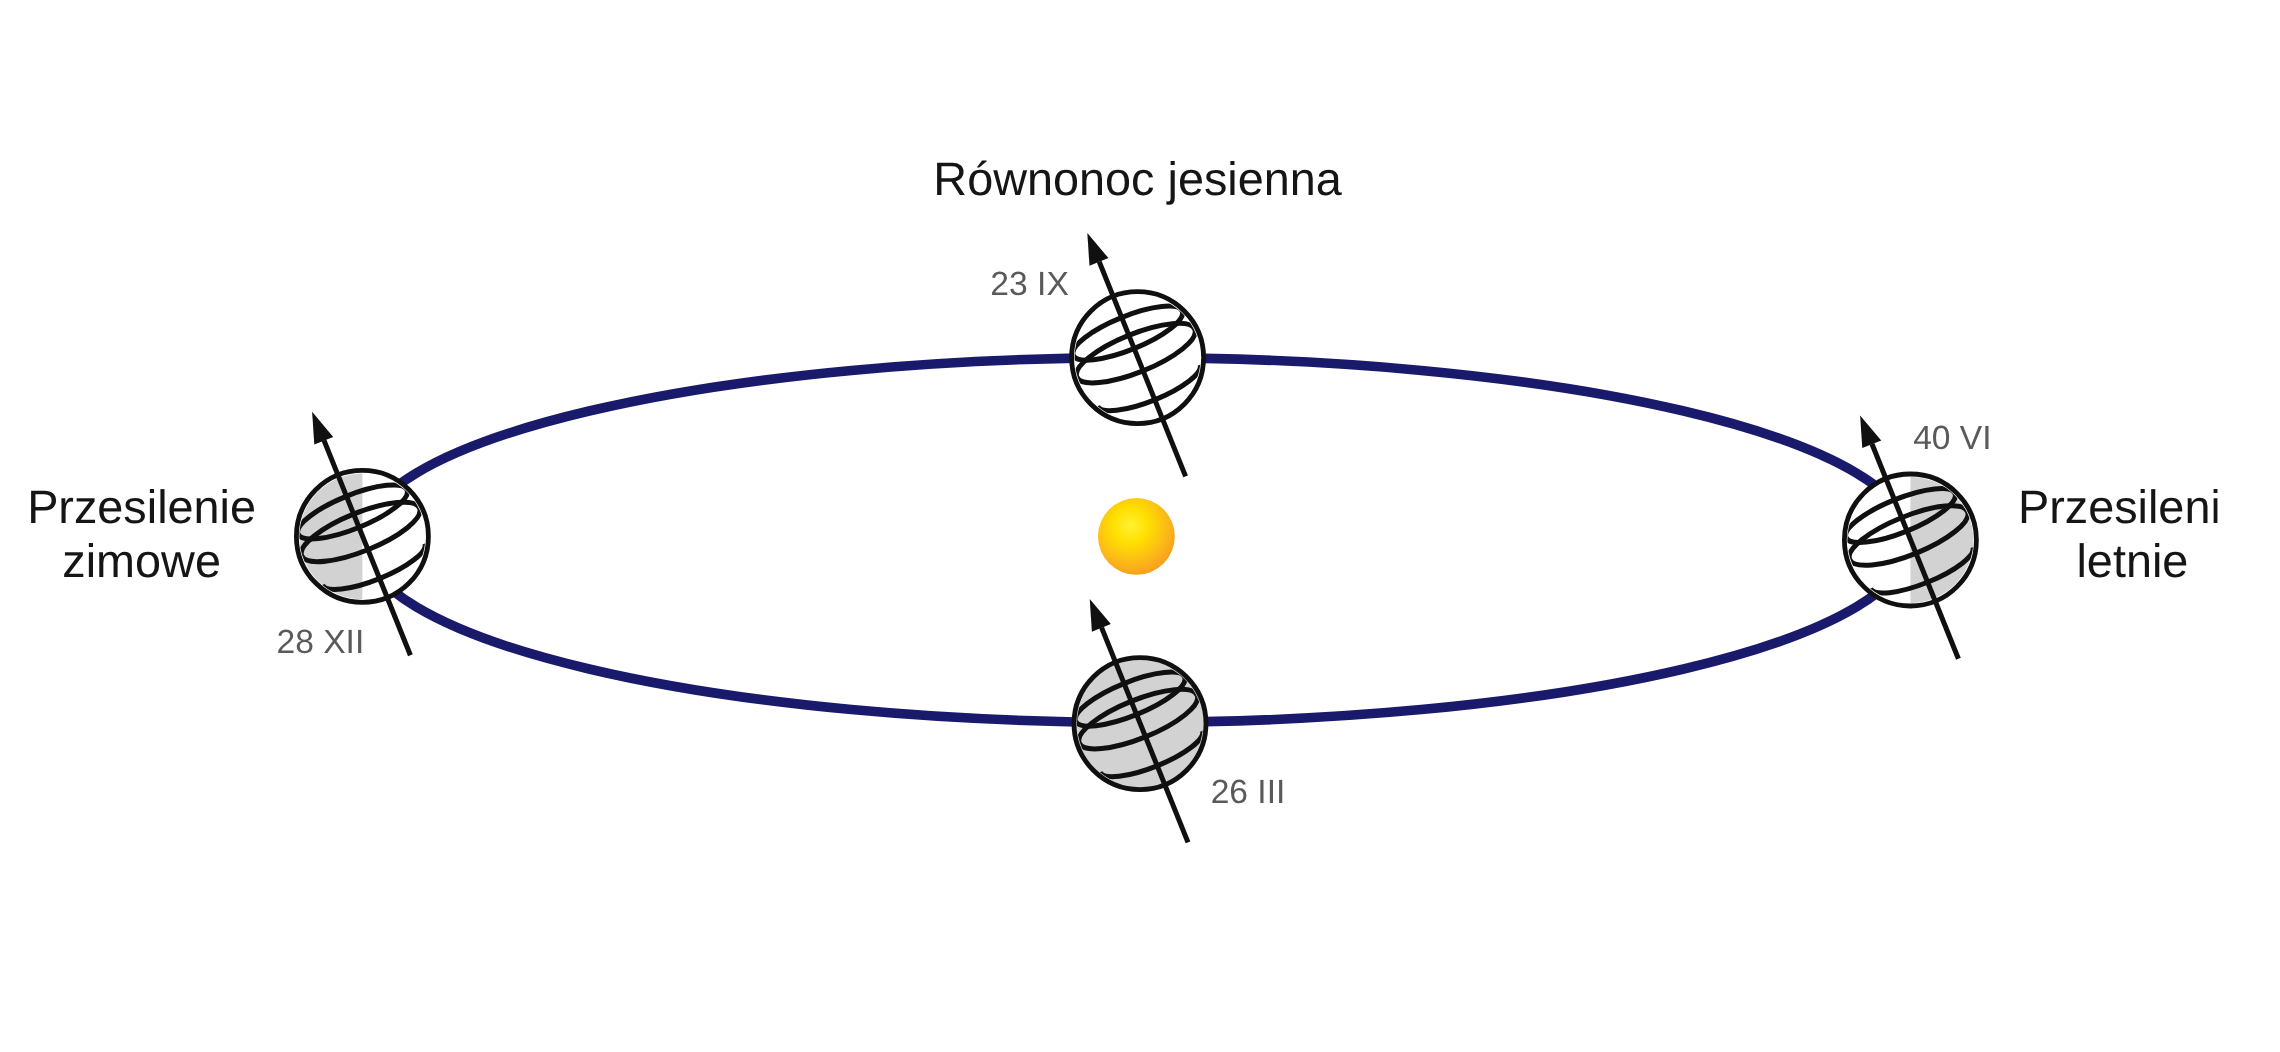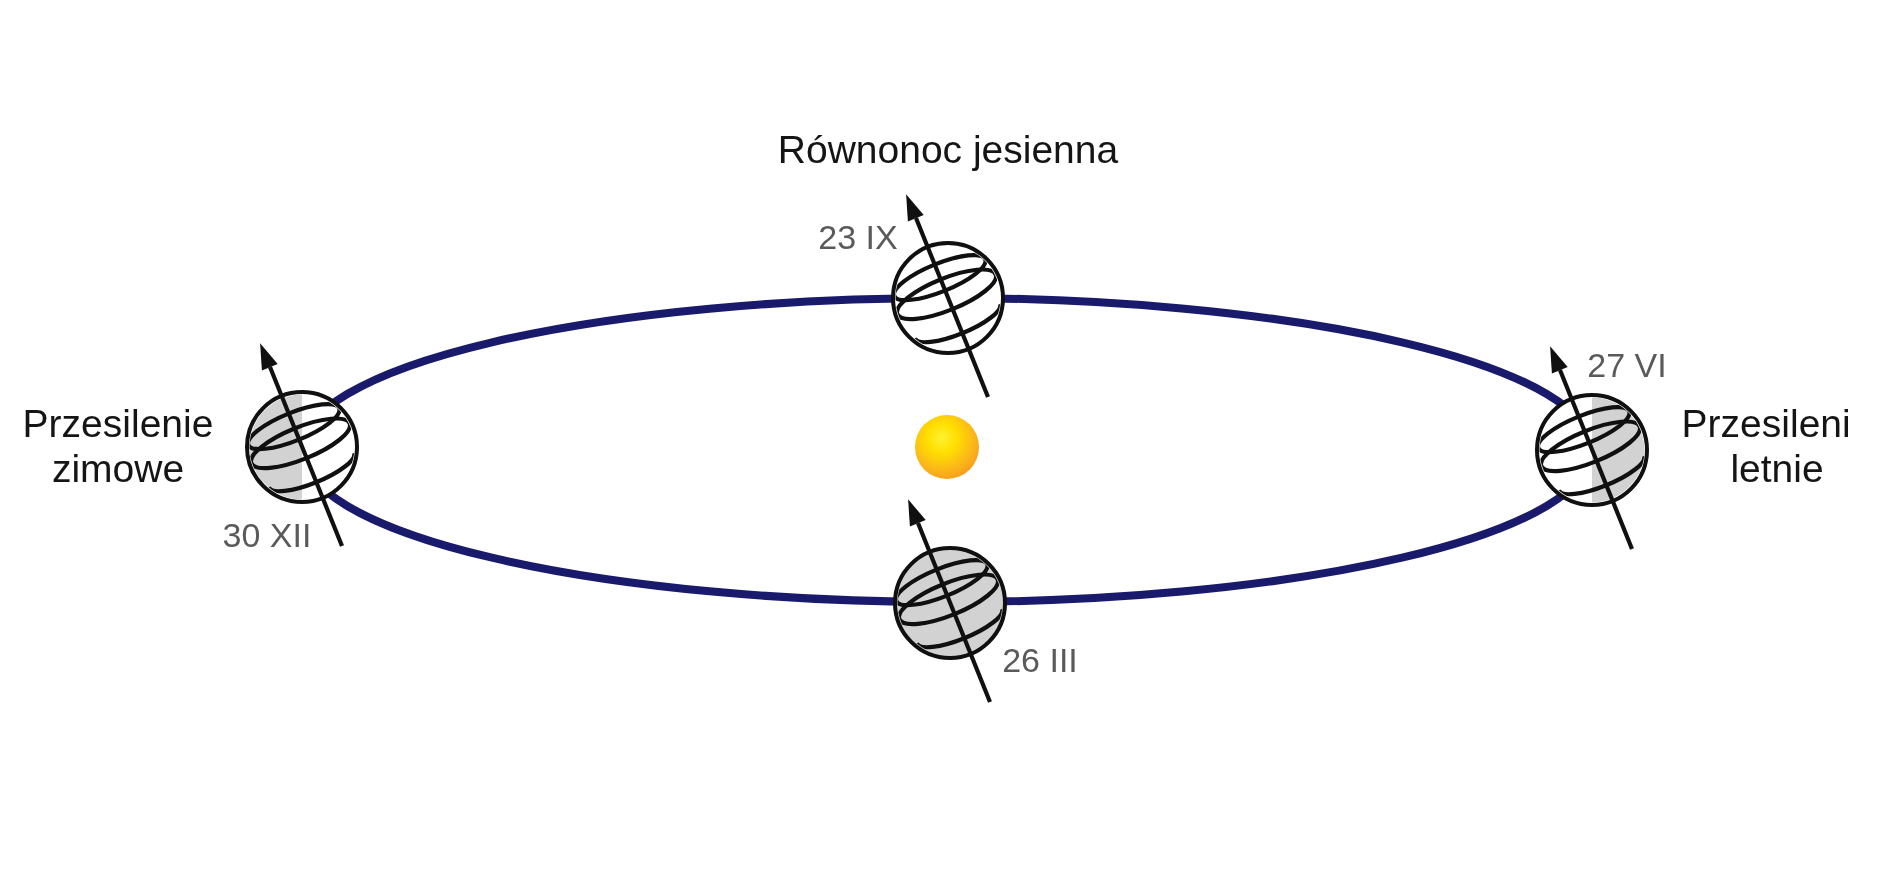--- a/index.html
+++ b/index.html
@@ -22,21 +22,21 @@
     white-space: nowrap;
   }
   .season-label.wrap2 {
     width: 280px;
     white-space: normal;
   }
   .date-label {
     position: absolute;
     transform: translate(-50%, -50%);
     color: #5a5a5a;
-    font-size: 34px;
+    font-size: 28px;
     white-space: nowrap;
     text-align: center;
   }
 </style>
 </head>
 <body>
 
 <div class="stage">
 
   <svg class="scene" width="1900" height="877" viewBox="0 0 1900 877">
@@ -101,19 +101,19 @@
 
   <div class="season-label" style="left:948px; top:150px;">Równonoc jesienna</div>
 
   <div class="season-label wrap2" style="left:1777px; top:446px;">Przesilenie letnie</div>
 
 
   <div class="season-label wrap2" style="left:118px; top:446px;">Przesilenie zimowe</div>
 
   <div class="date-label" style="left:858px; top:237px;">23 IX</div>
 
-  <div class="date-label" style="left:1627px; top:365px;">27 VI</div>
+  <div class="date-label" style="left:1627px; top:365px;">40 VI</div>
 
   <div class="date-label" style="left:1040px; top:660px;">26 III</div>
 
-  <div class="date-label" style="left:267px; top:535px;">30 XII</div>
+  <div class="date-label" style="left:267px; top:535px;">28 XII</div>
 
 </div>
 
 </body></html>

